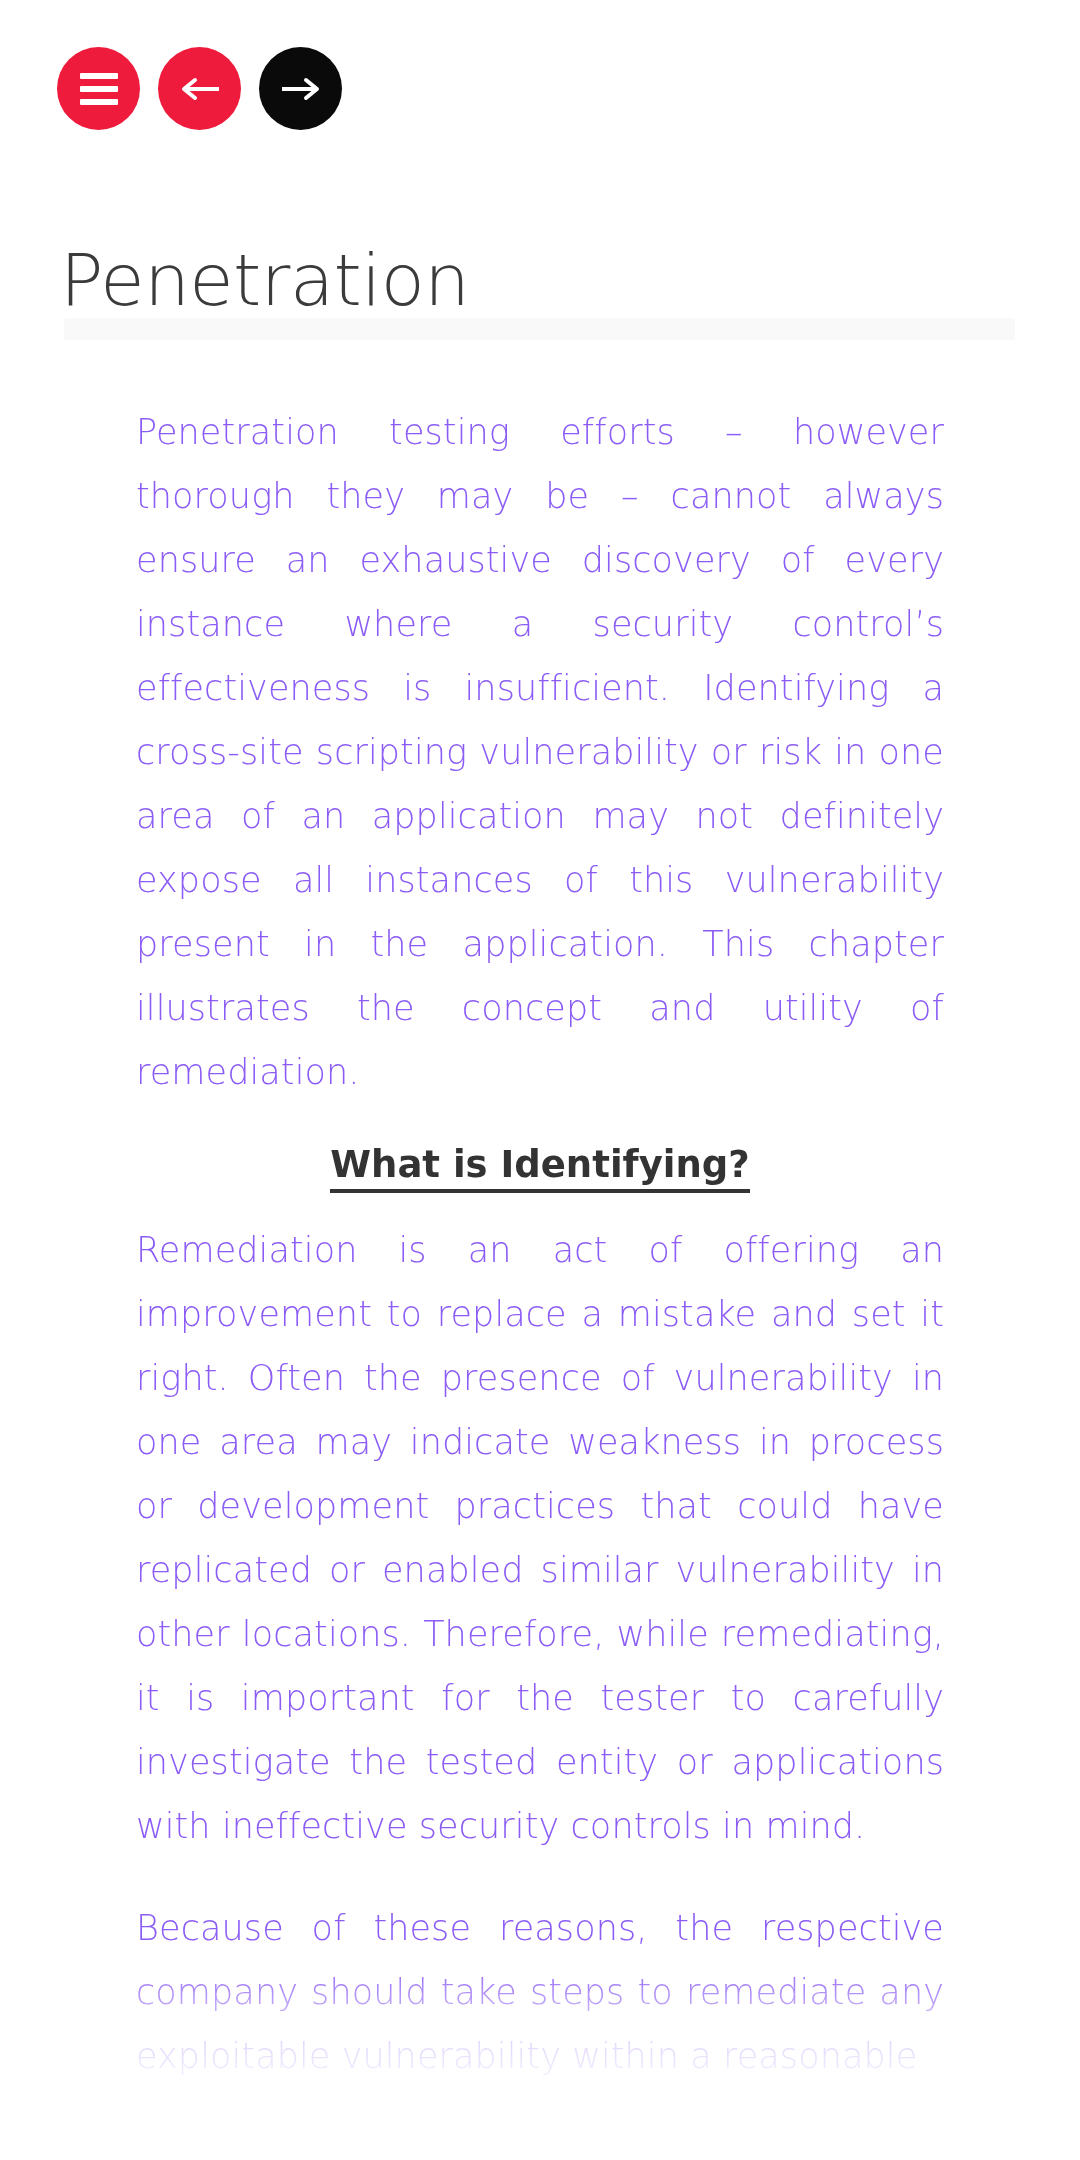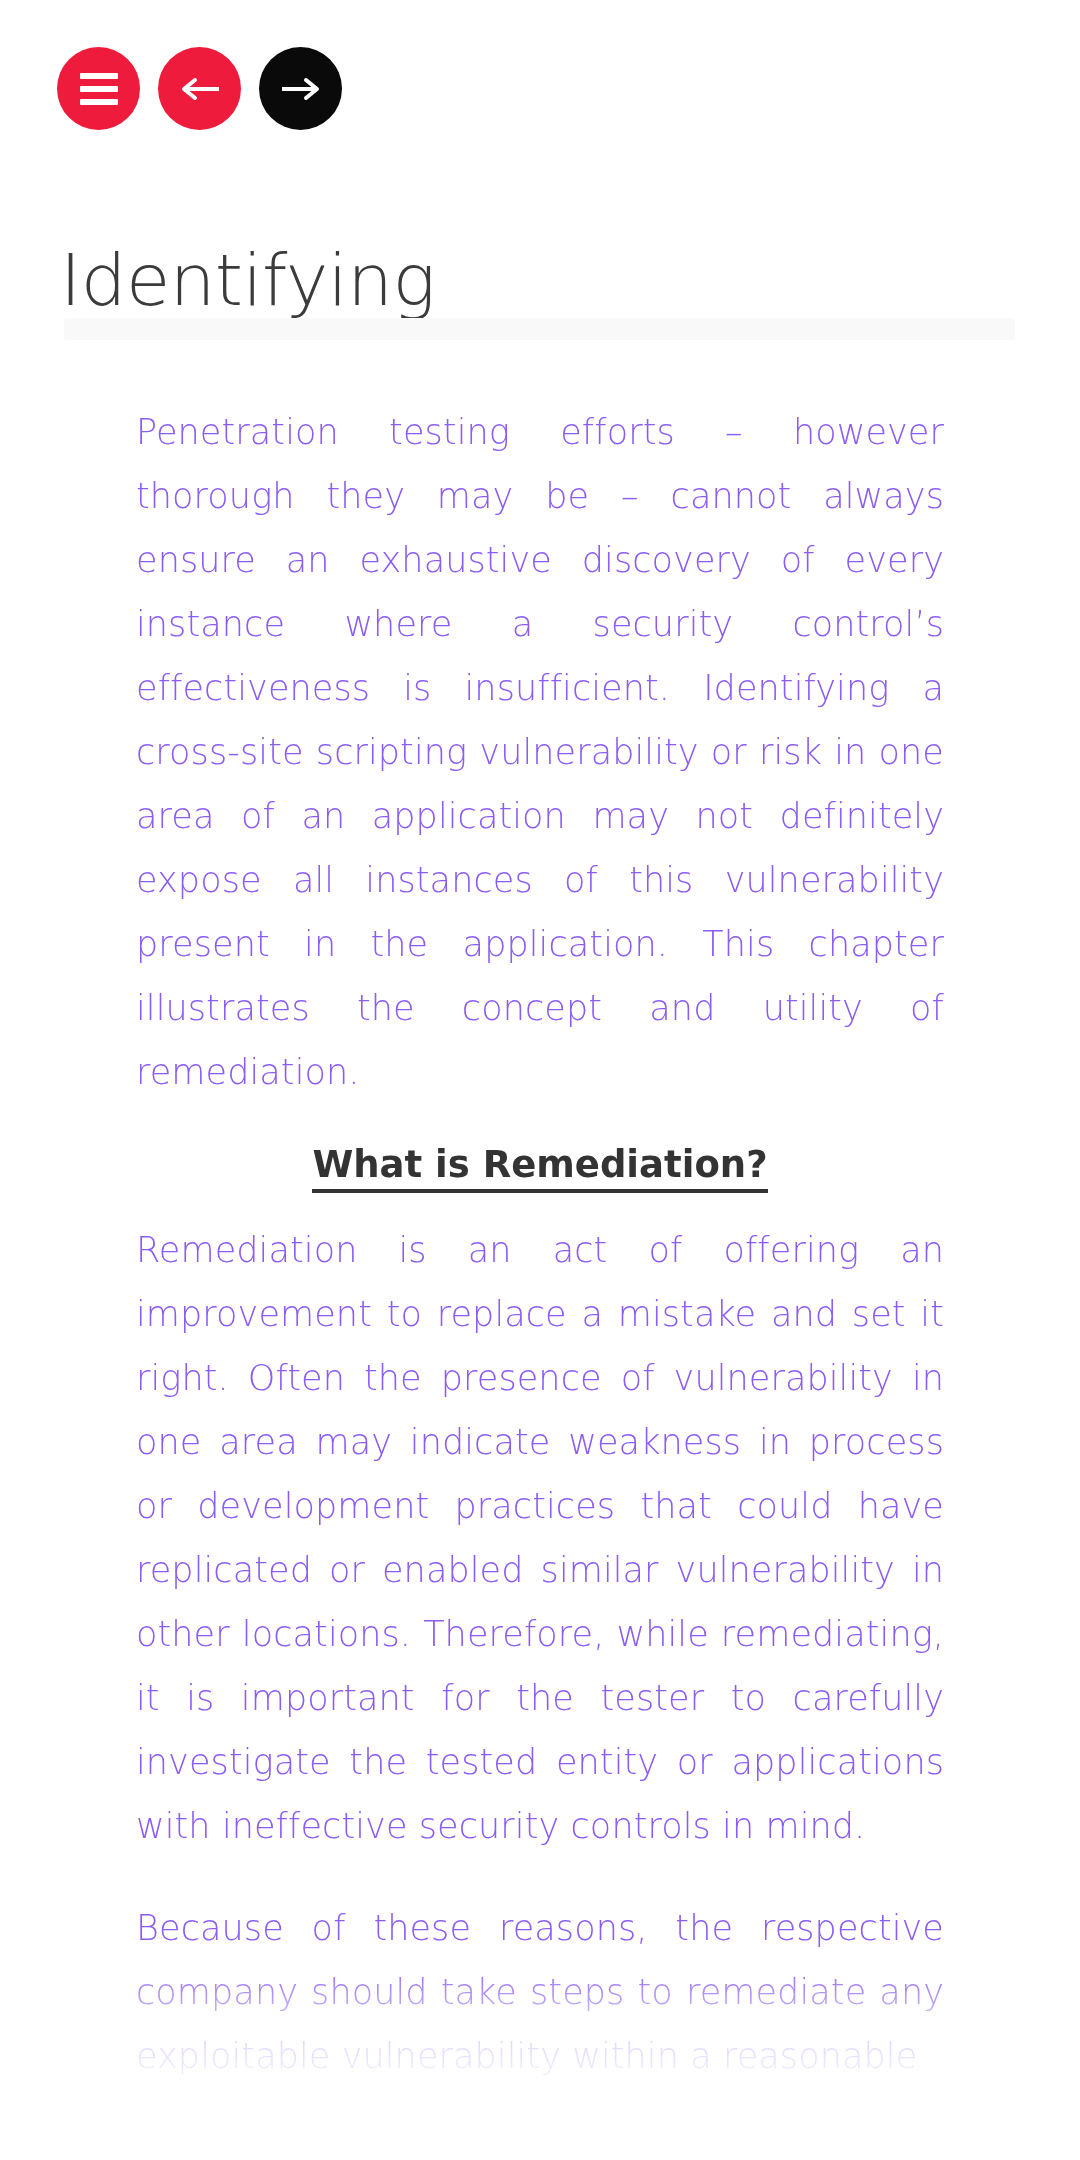--- a/index.html
+++ b/index.html
@@ -172,32 +172,32 @@
 
     <button class="fab black" aria-label="Next">
       <svg class="arrow-svg" width="42" height="30" viewBox="0 0 42 30" aria-hidden="true">
         <path d="M2 15 H35" stroke="#ffffff" stroke-width="4" fill="none" stroke-linecap="butt"></path>
         <path d="M26 6 L37 15 L26 24" stroke="#ffffff" stroke-width="4" fill="none" stroke-linecap="round" stroke-linejoin="round"></path>
       </svg>
     </button>
 
   </div>
 
-  <h1 class="chapter-title">Identifying</h1>
+  <h1 class="chapter-title">Penetration</h1>
 
   <div class="progress-track">
     <div class="progress-fill" style="width: 0%;"></div>
   </div>
 
   <div class="content">
 
     <p class="body-p">Penetration testing efforts – however thorough they may be – cannot always ensure an exhaustive discovery of every instance where a security control’s effectiveness is insufficient. Identifying a cross-site scripting vulnerability or risk in one area of an application may not definitely expose all instances of this vulnerability present in the application. This chapter illustrates the concept and utility of remediation.</p>
 
     <h2 class="section-head">
-      <span>What is Remediation?</span>
+      <span>What is Identifying?</span>
     </h2>
 
     <p class="body-p">Remediation is an act of offering an improvement to replace a mistake and set it right. Often the presence of vulnerability in one area may indicate weakness in process or development practices that could have replicated or enabled similar vulnerability in other locations. Therefore, while remediating, it is important for the tester to carefully investigate the tested entity or applications with ineffective security controls in mind.</p>
 
     <p class="body-p">Because of these reasons, the respective company should take steps to remediate any exploitable vulnerability within a reasonable</p>
 
   </div>
 
   <div class="fade-bottom"></div>
 

